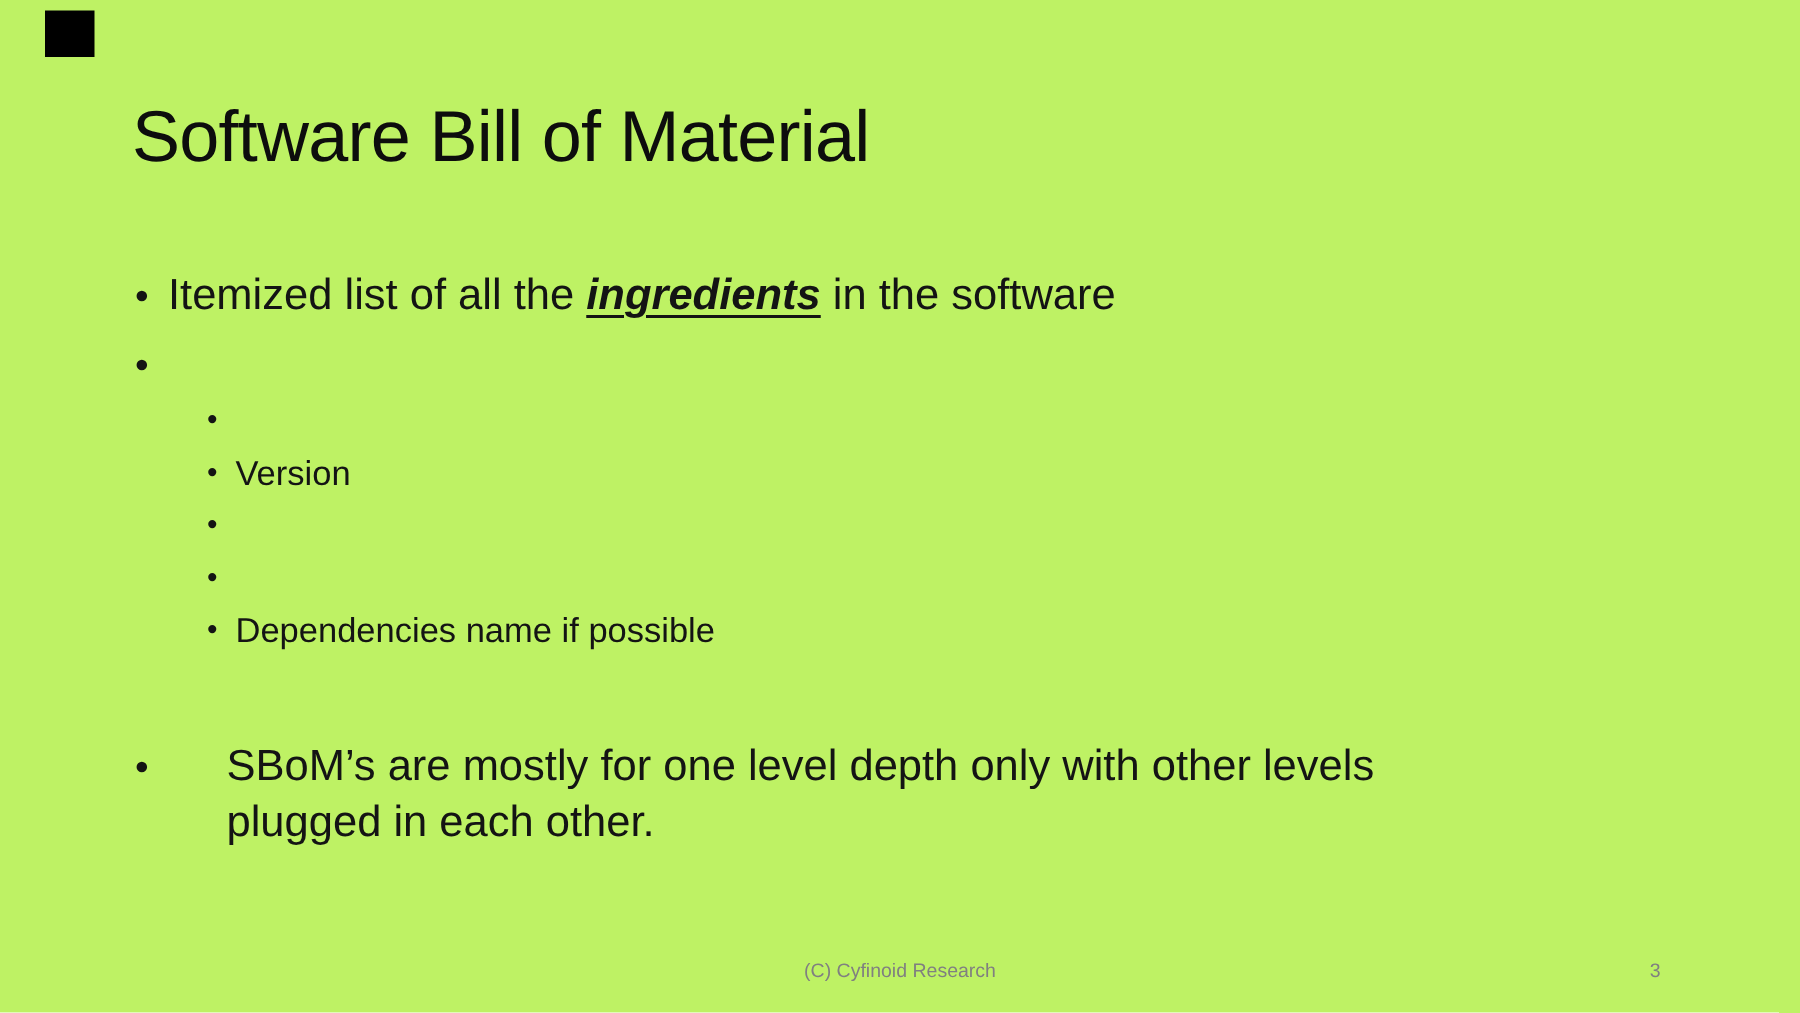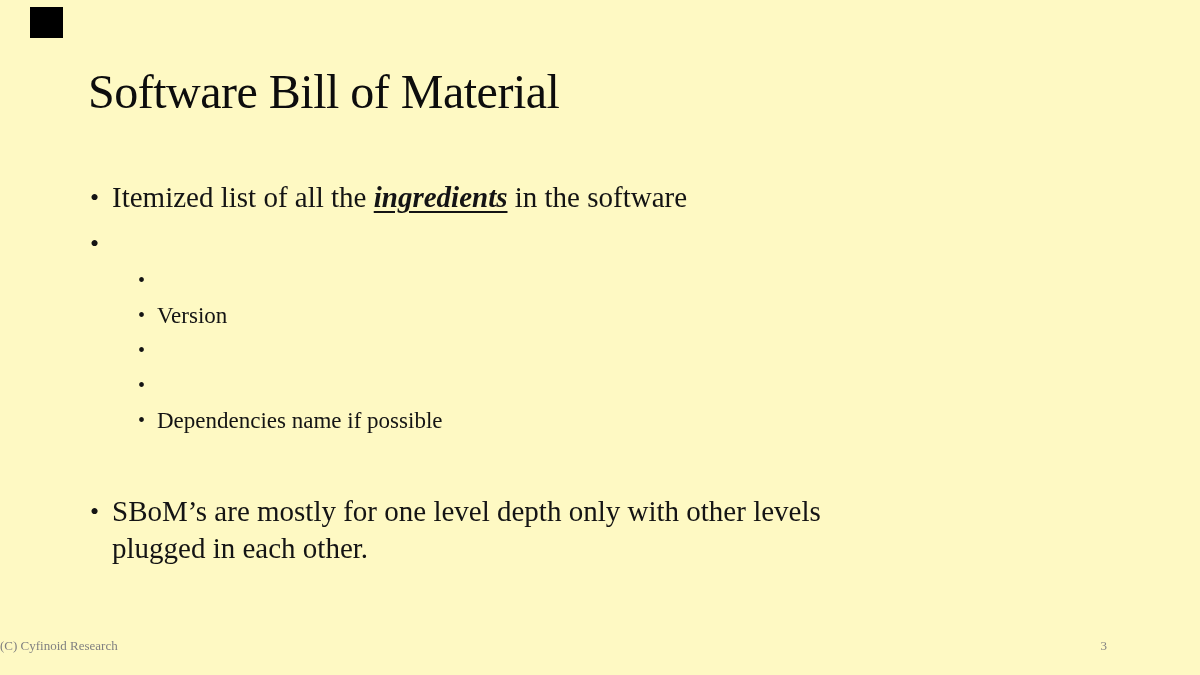--- a/index.html
+++ b/index.html
@@ -4,23 +4,23 @@
 <style>
   html, body {
     margin: 0;
     padding: 0;
     background: #ffffff;
   }
   .slide {
     position: relative;
     width: 1200px;
     height: 675px;
-    background: #fef9c3;
+    background: #bef264;
     overflow: hidden;
-    font-family: Liberation Serif, serif;
+    font-family: Liberation Sans, sans-serif;
     color: #141414;
   }
   .corner-block {
     position: absolute;
     left: 30px;
     top: 7px;
     width: 33px;
     height: 31px;
     background: #000000;
   }
@@ -66,34 +66,36 @@
   }
   .l2 .marker {
     flex: 0 0 19px;
     font-size: 20px;
   }
   .item3 {
     margin-top: 55px;
   }
   .pre-wrap {
     white-space: pre-line;
+    margin-left: 39px;
   }
   .emphasis {
     font-weight: bold;
     font-style: italic;
     text-decoration: underline;
     text-decoration-thickness: 2px;
     text-underline-offset: 4px;
     text-align: center;
   }
   .footer-copy {
     position: absolute;
     left: 0;
     right: 0;
     bottom: 21px;
+    text-align: center;
     font-size: 13px;
     color: #808080;
   }
   .page-number {
     position: absolute;
     right: 93px;
     bottom: 21px;
     font-size: 13px;
     color: #808080;
   }

